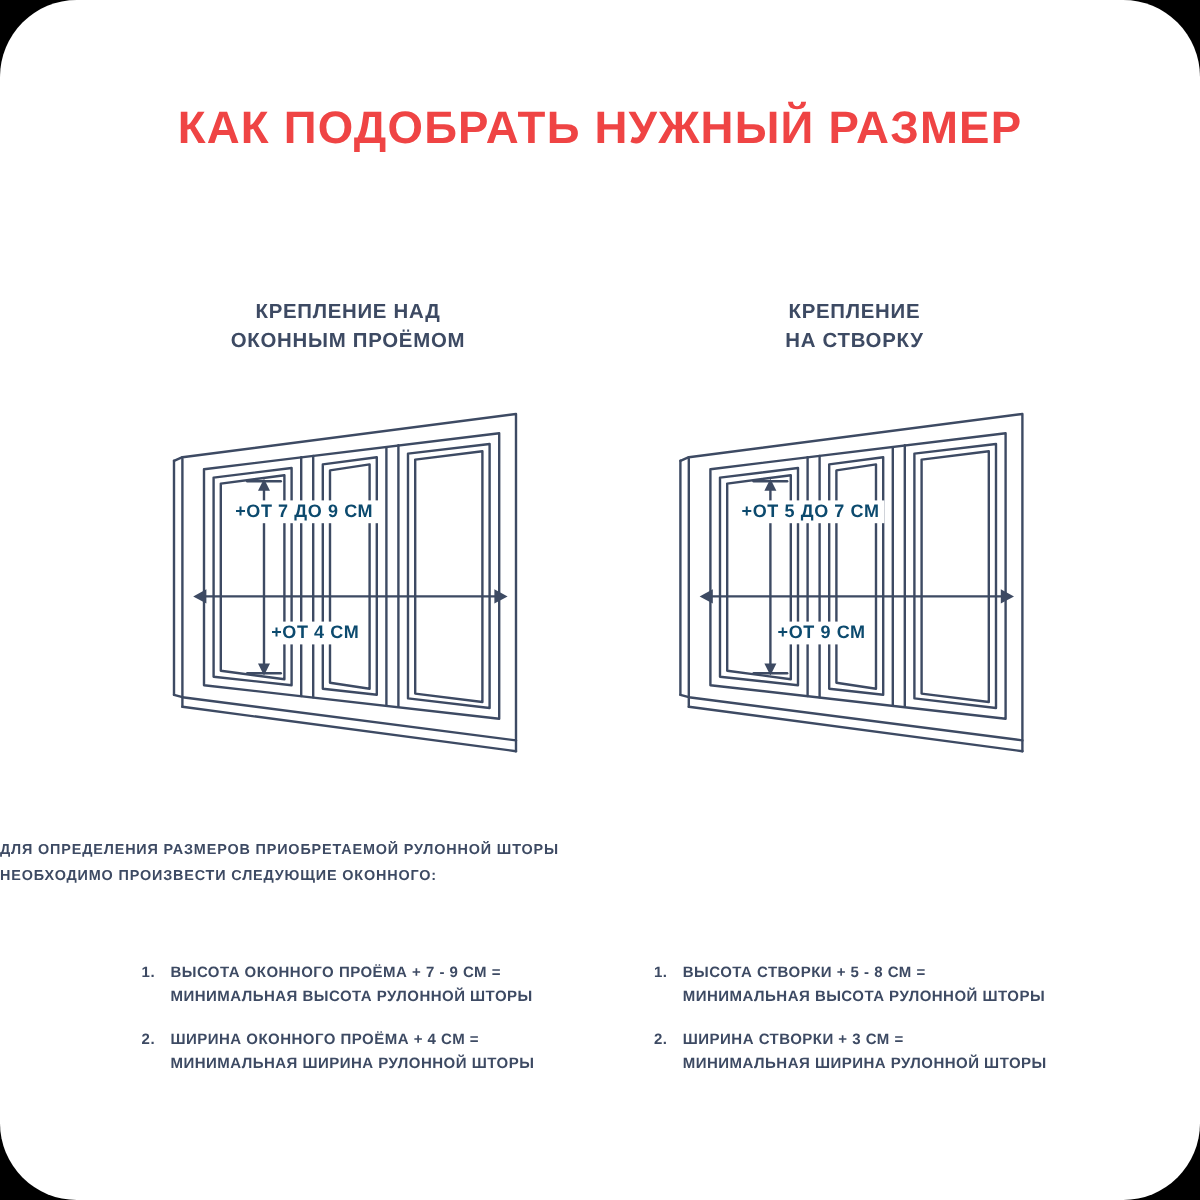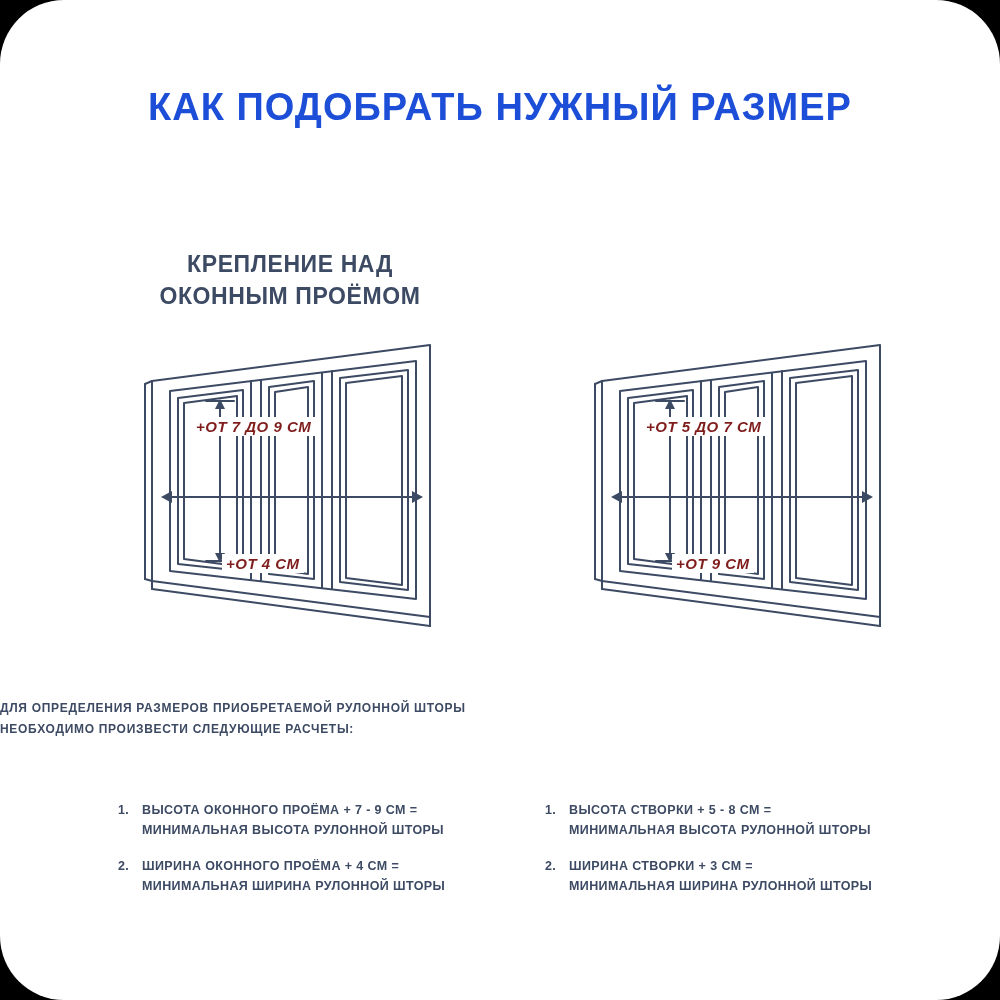--- a/index.html
+++ b/index.html
@@ -16,49 +16,48 @@
     border-radius: 64px;
     color: #3d4a63;
     overflow: hidden;
   }
   .title {
     position: absolute; top: 84px; left: 0; width: 100%;
     margin: 0;
     text-align: center;
     font-size: 38px; font-weight: bold;
     letter-spacing: 1px; line-height: 1.22;
-    color: #1d4ed8;
+    color: #ef4444;
   }
   .heading {
     position: absolute; top: 248px; width: 300px;
     text-align: center;
-    font-size: 23px; font-weight: bold;
+    font-size: 17px; font-weight: bold;
     letter-spacing: 0.6px; line-height: 1.4;
   }
   .heading-left { left: 140px; }
   .heading-right { left: 562px; }
   .window {
     position: absolute; top: 335px;
     width: 300px; height: 300px;
   }
   .window-left { left: 140px; }
-  .window-right { left: 590px; }
+  .window-right { left: 562px; }
   .win-svg { width: 300px; height: 300px; display: block; }
   .measure-label {
     position: absolute;
     background: #ffffff;
     font-weight: bold; font-size: 15px;
     letter-spacing: 0.5px;
     padding: 1px 4px;
     white-space: nowrap;
-    color: #7f1d1d;
-    font-style: italic;
+    color: #0c4a6e;
   }
   .label-height { left: 52px; top: 82px; }
-  .label-width  { left: 82px; top: 183px; margin-top: 36px; }
+  .label-width  { left: 82px; top: 183px; }
   .note {
     position: absolute; top: 698px; left: 0; width: 100%;
     margin: 0;
     text-align: left;
     font-size: 12px; font-weight: bold;
     letter-spacing: 0.7px; line-height: 1.75;
   }
   .calc {
     position: absolute; top: 800px; width: 385px;
     font-size: 12.5px; font-weight: bold;
@@ -77,20 +76,24 @@
 
   <h1 class="title">
     <span>КАК ПОДОБРАТЬ НУЖНЫЙ РАЗМЕР</span><br>
   </h1>
 
   <div class="heading heading-left">
     <span>КРЕПЛЕНИЕ НАД</span><br>
     <span>ОКОННЫМ ПРОЁМОМ</span>
   </div>
 
+  <div class="heading heading-right">
+    <span>КРЕПЛЕНИЕ</span><br>
+    <span>НА СТВОРКУ</span>
+  </div>
 
   <div class="window window-left">
     <svg class="win-svg" viewBox="0 0 300 300" fill="none" stroke="#3d4a63" stroke-width="2" stroke-linejoin="round" stroke-linecap="round">
       <polygon points="12,46 290,10 290,282 12,246"></polygon>
       <line x1="5" y1="49" x2="5" y2="244"></line>
       <line x1="5" y1="49" x2="12" y2="46"></line>
       <line x1="5" y1="244" x2="12" y2="246"></line>
       <line x1="12" y1="254" x2="290" y2="291"></line>
       <line x1="12" y1="246" x2="12" y2="254"></line>
       <line x1="290" y1="282" x2="290" y2="291"></line>
@@ -154,21 +157,21 @@
         <polygon points="21,162 32,156 32,168" fill="#3d4a63" stroke="none"></polygon>
         <polygon points="283,162 272,156 272,168" fill="#3d4a63" stroke="none"></polygon>
       </g>
     </svg>
     <span class="measure-label label-height">+ОТ 5 ДО 7 СМ</span>
     <span class="measure-label label-width">+ОТ 9 СМ</span>
   </div>
 
   <p class="note">
     <span>ДЛЯ ОПРЕДЕЛЕНИЯ РАЗМЕРОВ ПРИОБРЕТАЕМОЙ РУЛОННОЙ ШТОРЫ</span><br>
-    <span>НЕОБХОДИМО ПРОИЗВЕСТИ СЛЕДУЮЩИЕ РАСЧЕТЫ:</span>
+    <span>НЕОБХОДИМО ПРОИЗВЕСТИ СЛЕДУЮЩИЕ ОКОННОГО:</span>
   </p>
 
   <div class="calc calc-left">
     <div class="calc-item">
       <span class="num">1.</span>
       <span class="txt">
         <span>ВЫСОТА ОКОННОГО ПРОЁМА + 7 - 9 СМ =</span><br>
         <span>МИНИМАЛЬНАЯ ВЫСОТА РУЛОННОЙ ШТОРЫ</span>
       </span>
     </div>

